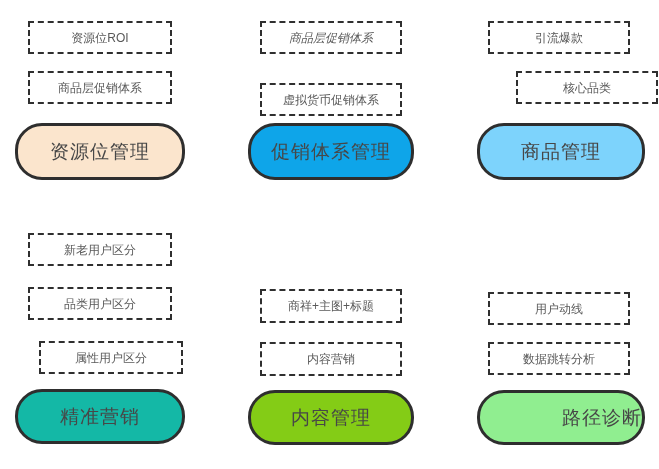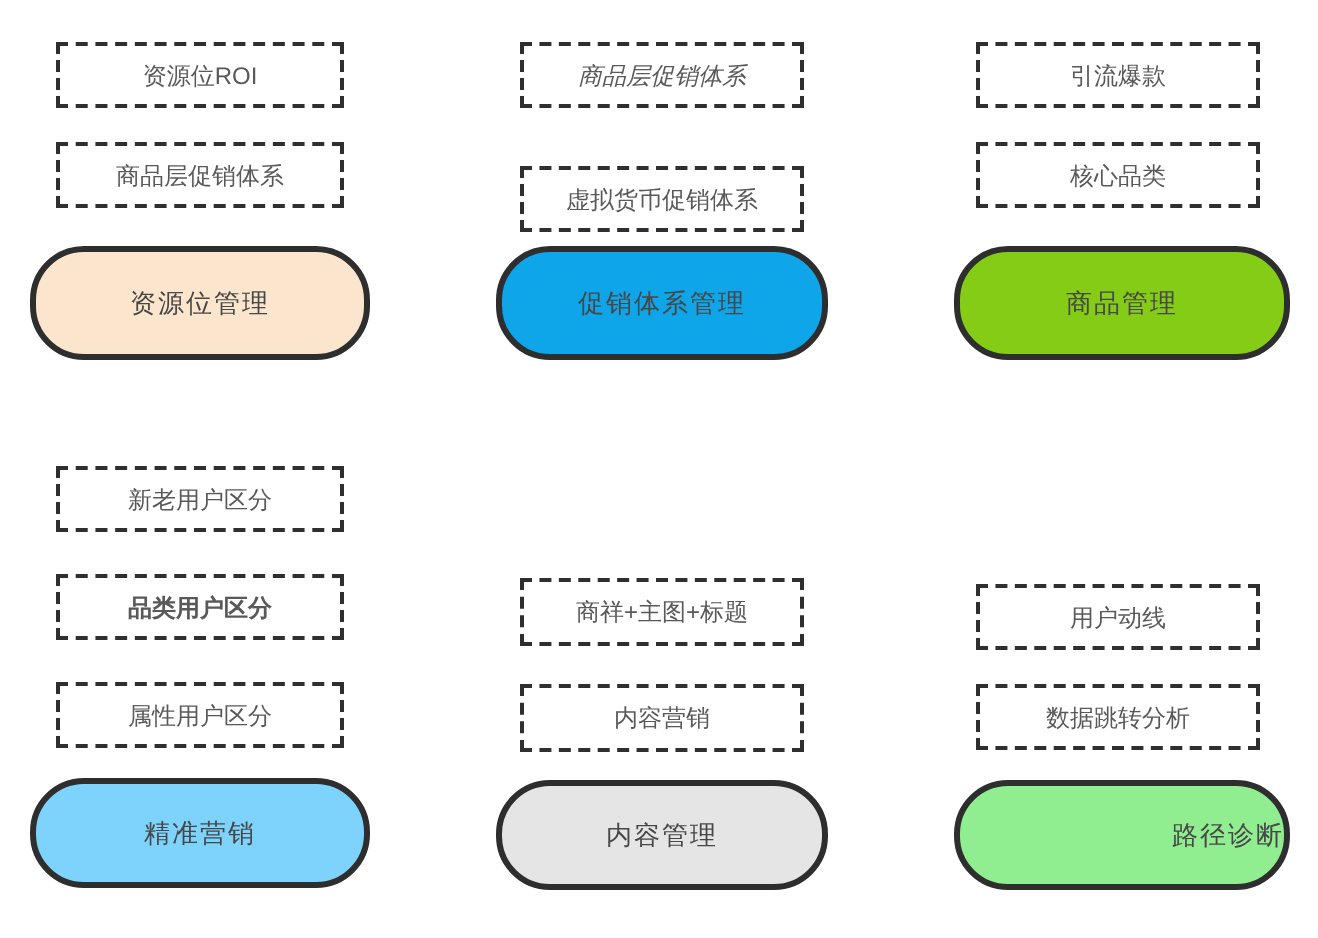--- a/index.html
+++ b/index.html
@@ -33,21 +33,21 @@
   .pill {
     position: absolute;
     box-sizing: border-box;
     border: 3px solid #2e2e2e;
     border-radius: 27px;
     display: flex;
     align-items: center;
     justify-content: center;
   }
   .pill-label {
-    font-size: 13px;
+    font-size: 19px;
     color: #474747;
     letter-spacing: 1px;
     white-space: nowrap;
     line-height: 1;
   }
 </style>
 </head>
 <body>
 
 <div class="canvas">
@@ -73,51 +73,51 @@
     </div>
     <div class="pill" style="left: 248px; top: 123px; width: 166px; height: 57px; background-color: #0ea5e9;">
       <span class="pill-label">促销体系管理</span>
     </div>
   </div>
 
   <div>
     <div class="dashed-box" style="left:488px; top:21px; width:142px; height:33px;">
       <span class="item-label">引流爆款</span>
     </div>
-    <div class="dashed-box" style="left:488px; top:71px; width:142px; height:33px;">
+    <div class="dashed-box" style="left:516px; top:71px; width:142px; height:33px;">
       <span class="item-label">核心品类</span>
     </div>
-    <div class="pill" style="left: 477px; top: 123px; width: 168px; height: 57px; background-color: #84cc16;">
+    <div class="pill" style="left: 477px; top: 123px; width: 168px; height: 57px; background-color: #7dd3fc;">
       <span class="pill-label">商品管理</span>
     </div>
   </div>
 
   <div>
     <div class="dashed-box" style="left:28px; top:233px; width:144px; height:33px;">
       <span class="item-label">新老用户区分</span>
     </div>
-    <div class="dashed-box" style="left:28px; top:287px; width:144px; height:33px;font-weight:bold;">
+    <div class="dashed-box" style="left:28px; top:287px; width:144px; height:33px;">
       <span class="item-label">品类用户区分</span>
     </div>
-    <div class="dashed-box" style="left:28px; top:341px; width:144px; height:33px;">
+    <div class="dashed-box" style="left:39px; top:341px; width:144px; height:33px;">
       <span class="item-label">属性用户区分</span>
     </div>
-    <div class="pill" style="left: 15px; top: 389px; width: 170px; height: 55px; background-color: #7dd3fc;">
+    <div class="pill" style="left: 15px; top: 389px; width: 170px; height: 55px; background-color: #14b8a6;">
       <span class="pill-label">精准营销</span>
     </div>
   </div>
 
   <div>
     <div class="dashed-box" style="left:260px; top:289px; width:142px; height:34px;">
       <span class="item-label">商祥+主图+标题</span>
     </div>
     <div class="dashed-box" style="left:260px; top:342px; width:142px; height:34px;">
       <span class="item-label">内容营销</span>
     </div>
-    <div class="pill" style="left: 248px; top: 390px; width: 166px; height: 55px; background-color: #e5e5e5;">
+    <div class="pill" style="left: 248px; top: 390px; width: 166px; height: 55px; background-color: #84cc16;">
       <span class="pill-label">内容管理</span>
     </div>
   </div>
 
   <div>
     <div class="dashed-box" style="left:488px; top:292px; width:142px; height:33px;">
       <span class="item-label">用户动线</span>
     </div>
     <div class="dashed-box" style="left:488px; top:342px; width:142px; height:33px;text-align:center;">
       <span class="item-label">数据跳转分析</span>

